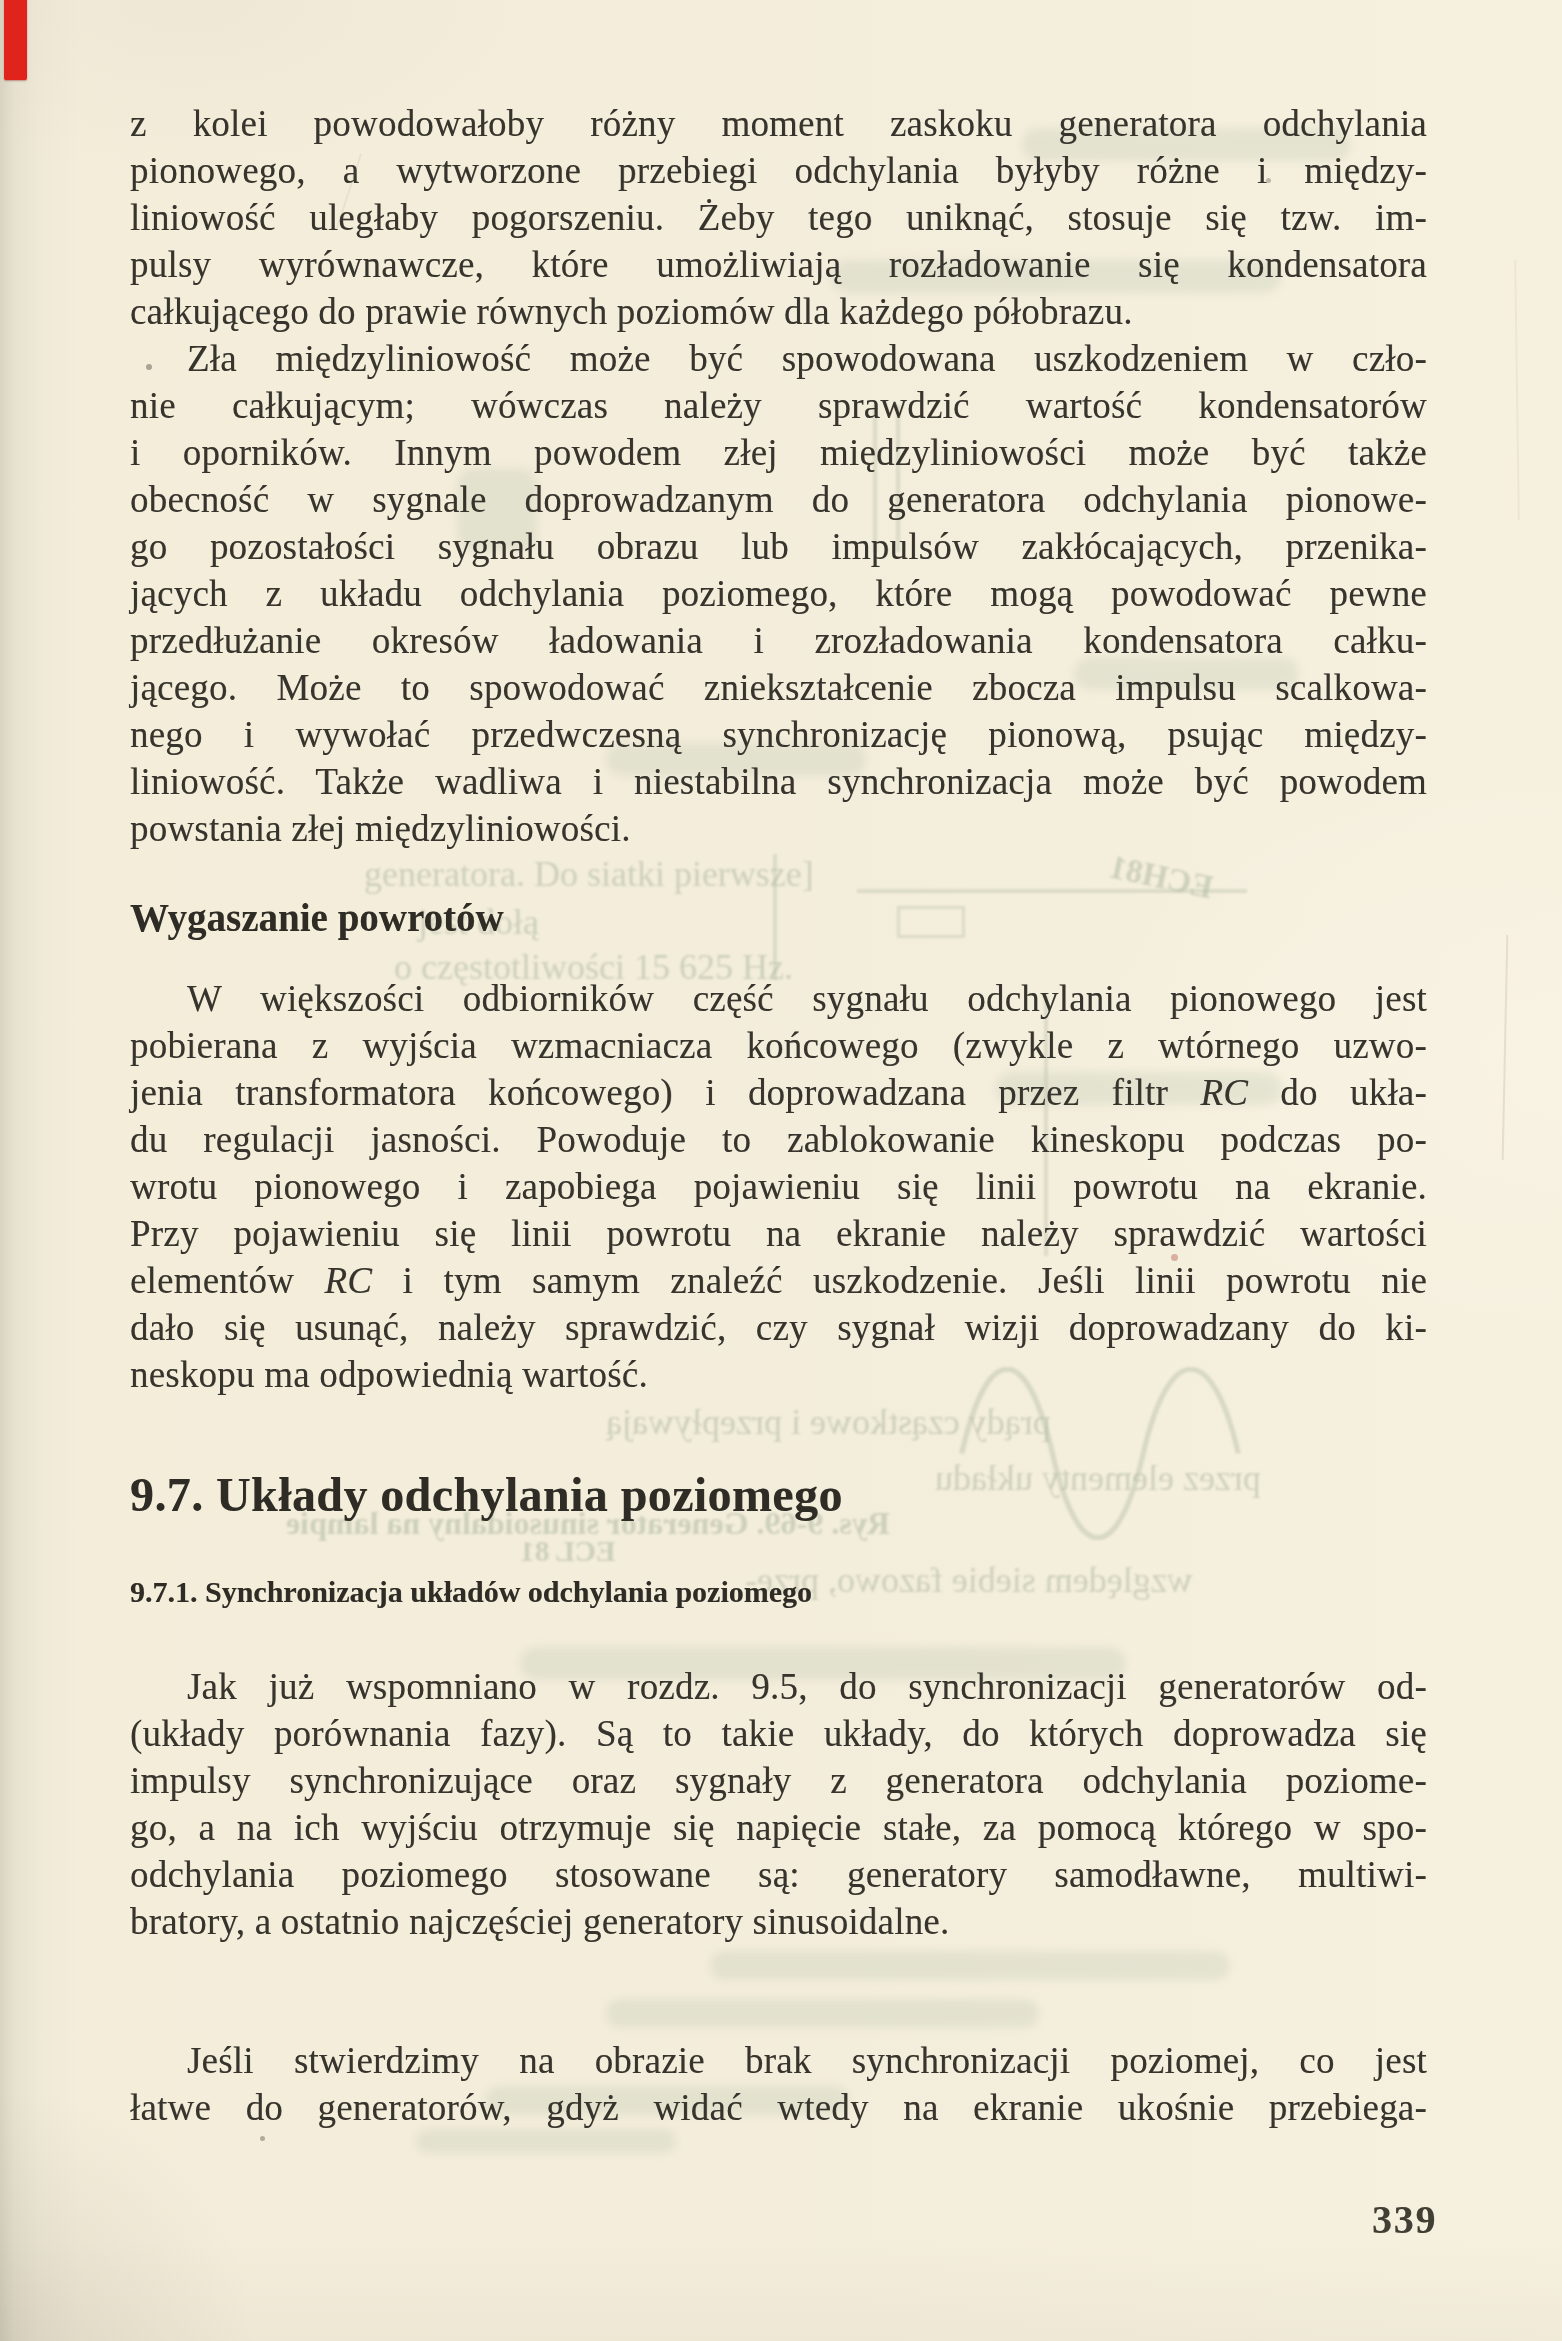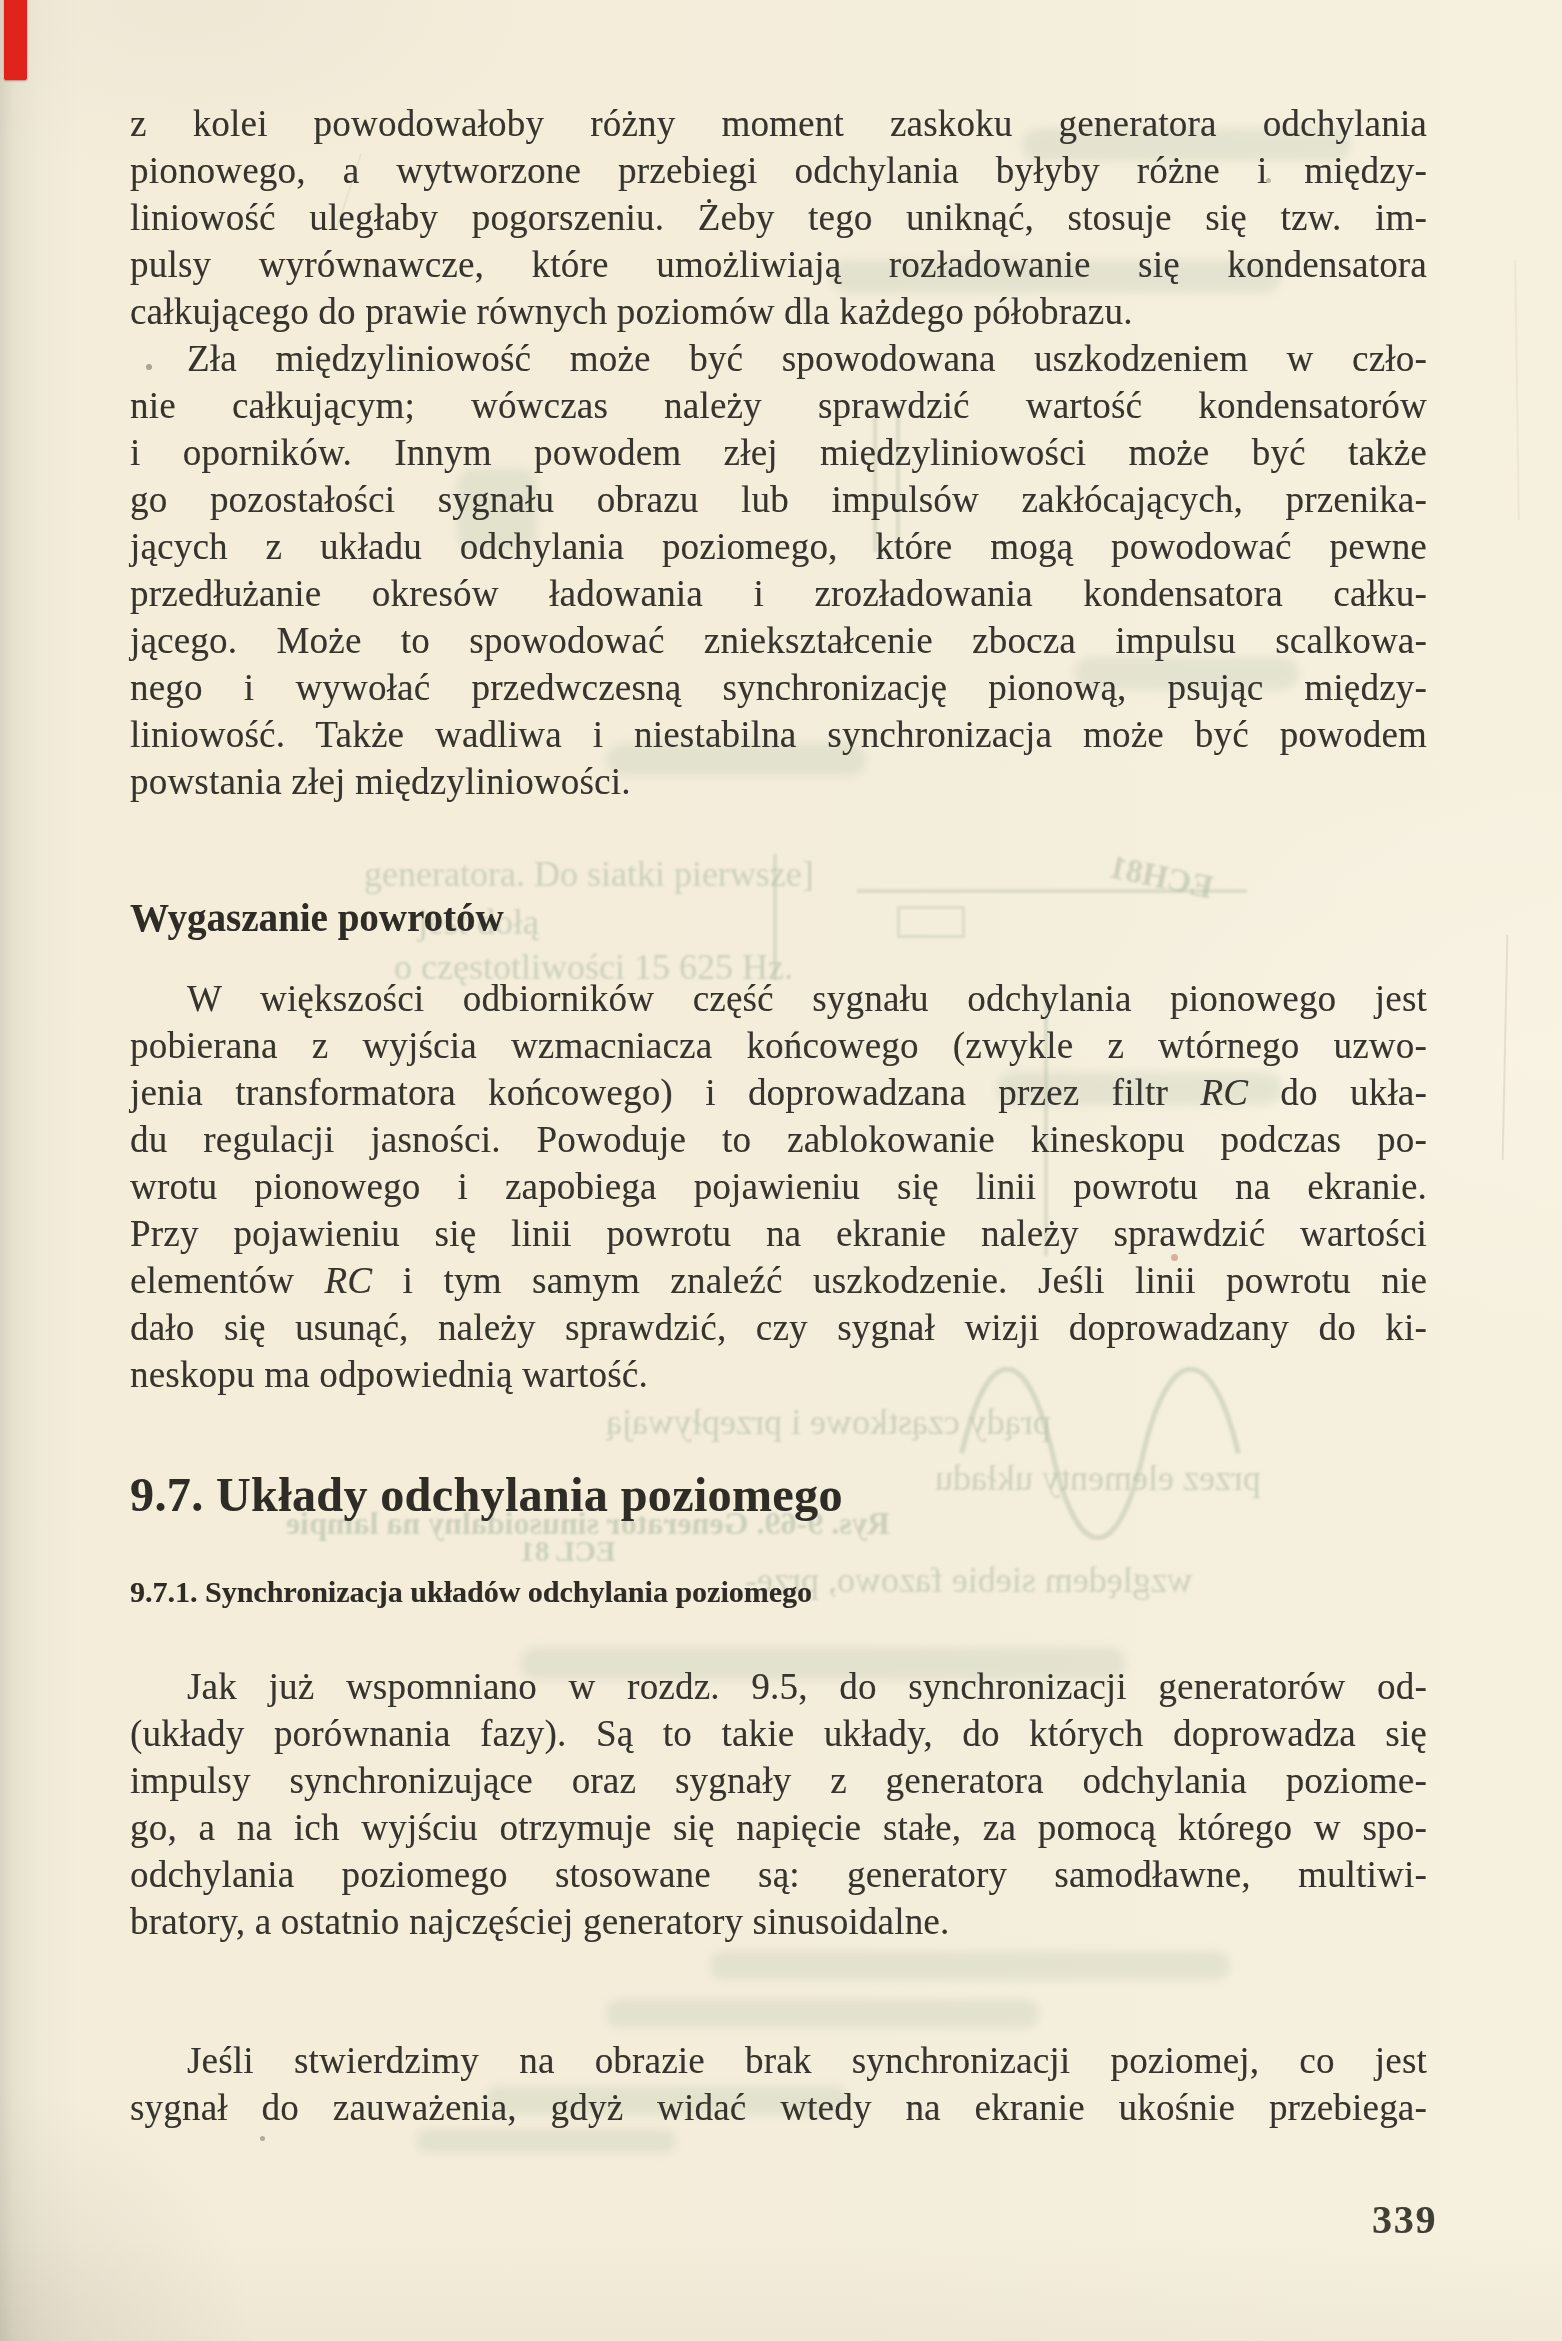--- a/index.html
+++ b/index.html
@@ -94,20 +94,21 @@
 
   <div class="textcol" style="top:100px;">
     <div class="ln">z kolei powodowałoby różny moment zaskoku generatora odchylania</div>
     <div class="ln">pionowego, a wytworzone przebiegi odchylania byłyby różne i między-</div>
     <div class="ln">liniowość uległaby pogorszeniu. Żeby tego uniknąć, stosuje się tzw. im-</div>
     <div class="ln">pulsy wyrównawcze, które umożliwiają rozładowanie się kondensatora</div>
     <div class="ln last">całkującego do prawie równych poziomów dla każdego półobrazu.</div>
     <div class="ln ind">Zła międzyliniowość może być spowodowana uszkodzeniem w czło-</div>
     <div class="ln">nie całkującym; wówczas należy sprawdzić wartość kondensatorów</div>
     <div class="ln">i oporników. Innym powodem złej międzyliniowości może być także</div>
+    <div class="ln">obecność w sygnale doprowadzanym do generatora odchylania pionowe-</div>
     <div class="ln">go pozostałości sygnału obrazu lub impulsów zakłócających, przenika-</div>
     <div class="ln">jących z układu odchylania poziomego, które mogą powodować pewne</div>
     <div class="ln">przedłużanie okresów ładowania i zrozładowania kondensatora całku-</div>
     <div class="ln">jącego. Może to spowodować zniekształcenie zbocza impulsu scalkowa-</div>
     <div class="ln">nego i wywołać przedwczesną synchronizację pionową, psując między-</div>
     <div class="ln">liniowość. Także wadliwa i niestabilna synchronizacja może być powodem</div>
     <div class="ln last">powstania złej międzyliniowości.</div>
   </div>
 
   <div class="textcol" style="top:897px;">
@@ -138,21 +139,21 @@
     <div class="ln ind">Jak już wspomniano w rozdz. 9.5, do synchronizacji generatorów od-</div>
     <div class="ln">(układy porównania fazy). Są to takie układy, do których doprowadza się</div>
     <div class="ln">impulsy synchronizujące oraz sygnały z generatora odchylania poziome-</div>
     <div class="ln">go, a na ich wyjściu otrzymuje się napięcie stałe, za pomocą którego w spo-</div>
     <div class="ln">odchylania poziomego stosowane są: generatory samodławne, multiwi-</div>
     <div class="ln last">bratory, a ostatnio najczęściej generatory sinusoidalne.</div>
   </div>
 
   <div class="textcol" style="top:2037px;">
     <div class="ln ind">Jeśli stwierdzimy na obrazie brak synchronizacji poziomej, co jest</div>
-    <div class="ln">sygnał do zauważenia, gdyż widać wtedy na ekranie ukośnie przebiega-</div>
+    <div class="ln">łatwe do generatorów, gdyż widać wtedy na ekranie ukośnie przebiega-</div>
   </div>
 
   <div class="pageno">339</div>
 
   <div class="crease" style="left:1504px;top:935px;height:225px;transform:rotate(1.2deg);"></div>
   <div class="crease" style="left:1516px;top:260px;height:260px;opacity:.5;transform:rotate(-.8deg);"></div>
   <div class="crease" style="left:348px;top:152px;height:78px;width:1.7px;transform:rotate(18deg);opacity:.6;"></div>
   <div class="speck" style="left:146px;top:364px;width:6px;height:6px;background:#6b685c;opacity:.55;"></div>
   <div class="speck" style="left:1266px;top:178px;width:5.2px;height:5.2px;background:#7a7668;opacity:.45;"></div>
   <div class="speck" style="left:260px;top:2136px;width:5.2px;height:5.2px;background:#6b685c;opacity:.5;"></div>

